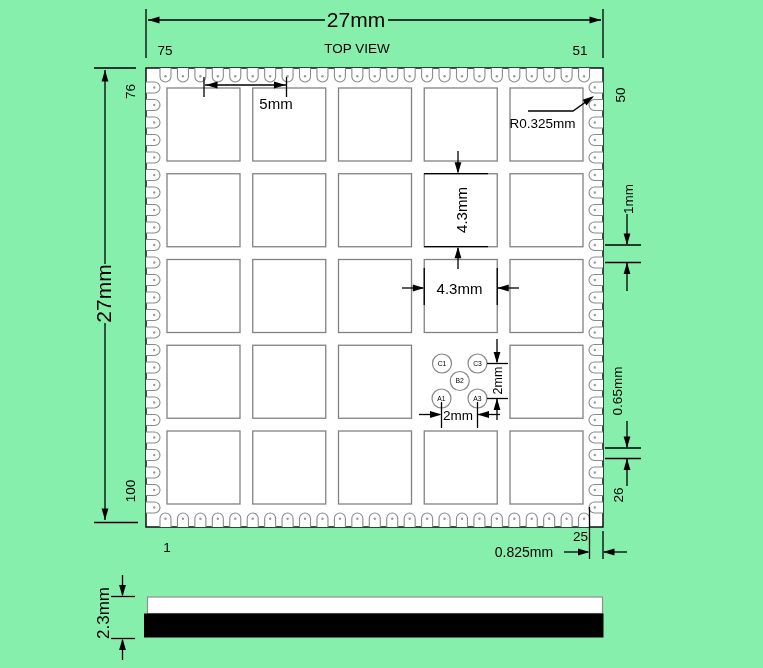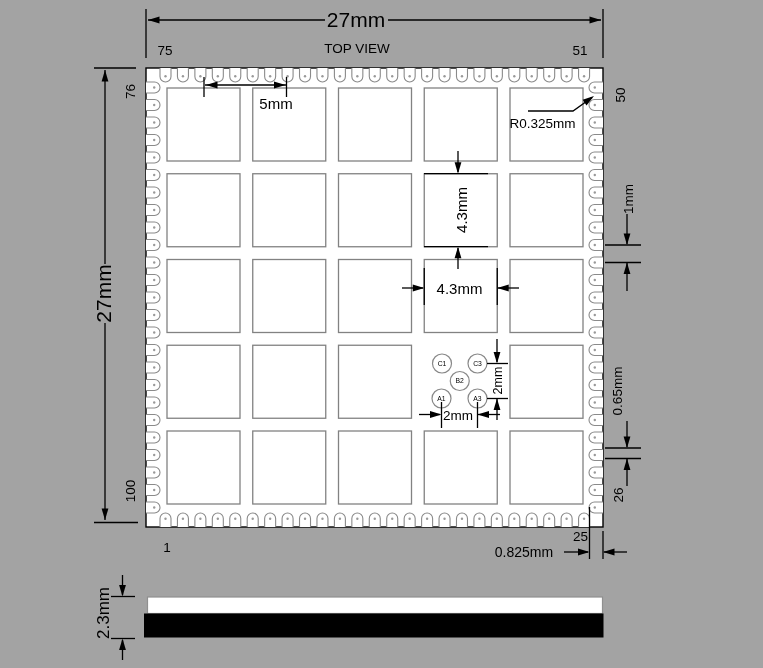--- a/index.html
+++ b/index.html
@@ -1,16 +1,16 @@
 <!DOCTYPE html>
 <html><head>
 <meta charset="utf-8">
 <style>
   html,body{margin:0;padding:0;background:#ffffff;}
-  #stage{position:relative;width:763px;height:668px;background:#a3a3a3;overflow:hidden;}
+  #stage{position:relative;width:763px;height:668px;background:#86efac;overflow:hidden;}
   svg text{font-family:"Liberation Sans", sans-serif;fill:#000000;}
   .dimline{stroke:#000000;stroke-width:1.3;fill:none;}
   .thick{stroke-width:1.4;}
 </style>
 </head>
 <body>
 
 <div id="stage">
 <svg id="dwg" width="763" height="668" viewBox="0 0 763 668" xmlns="http://www.w3.org/2000/svg">
   <defs>

